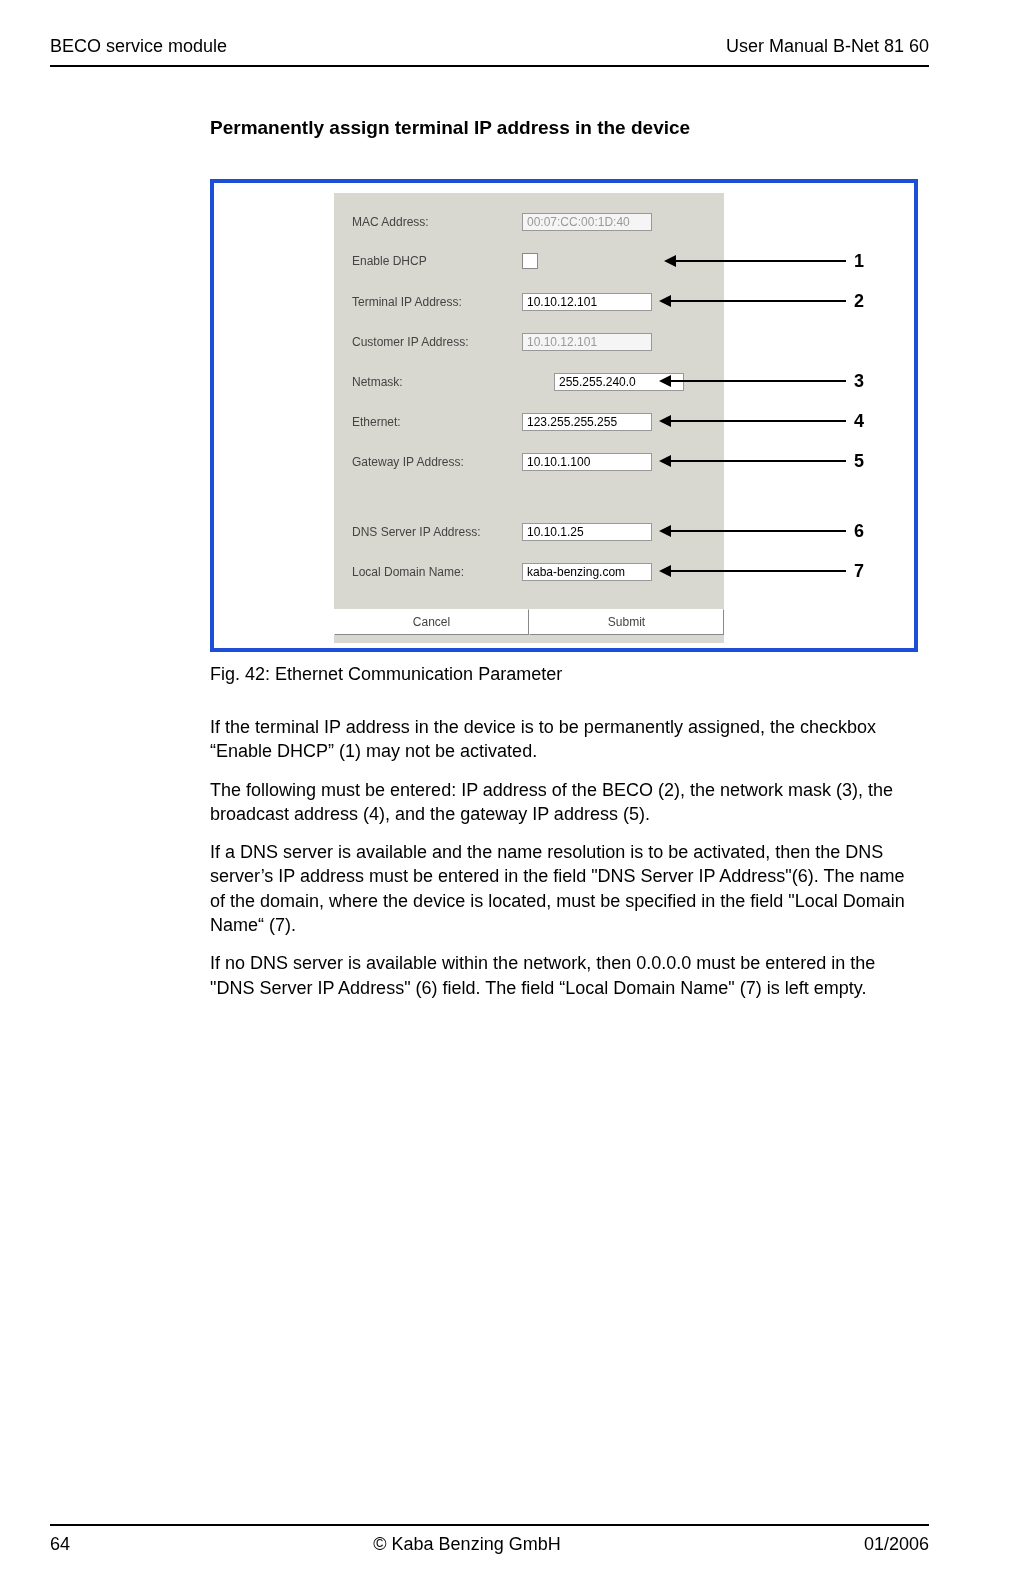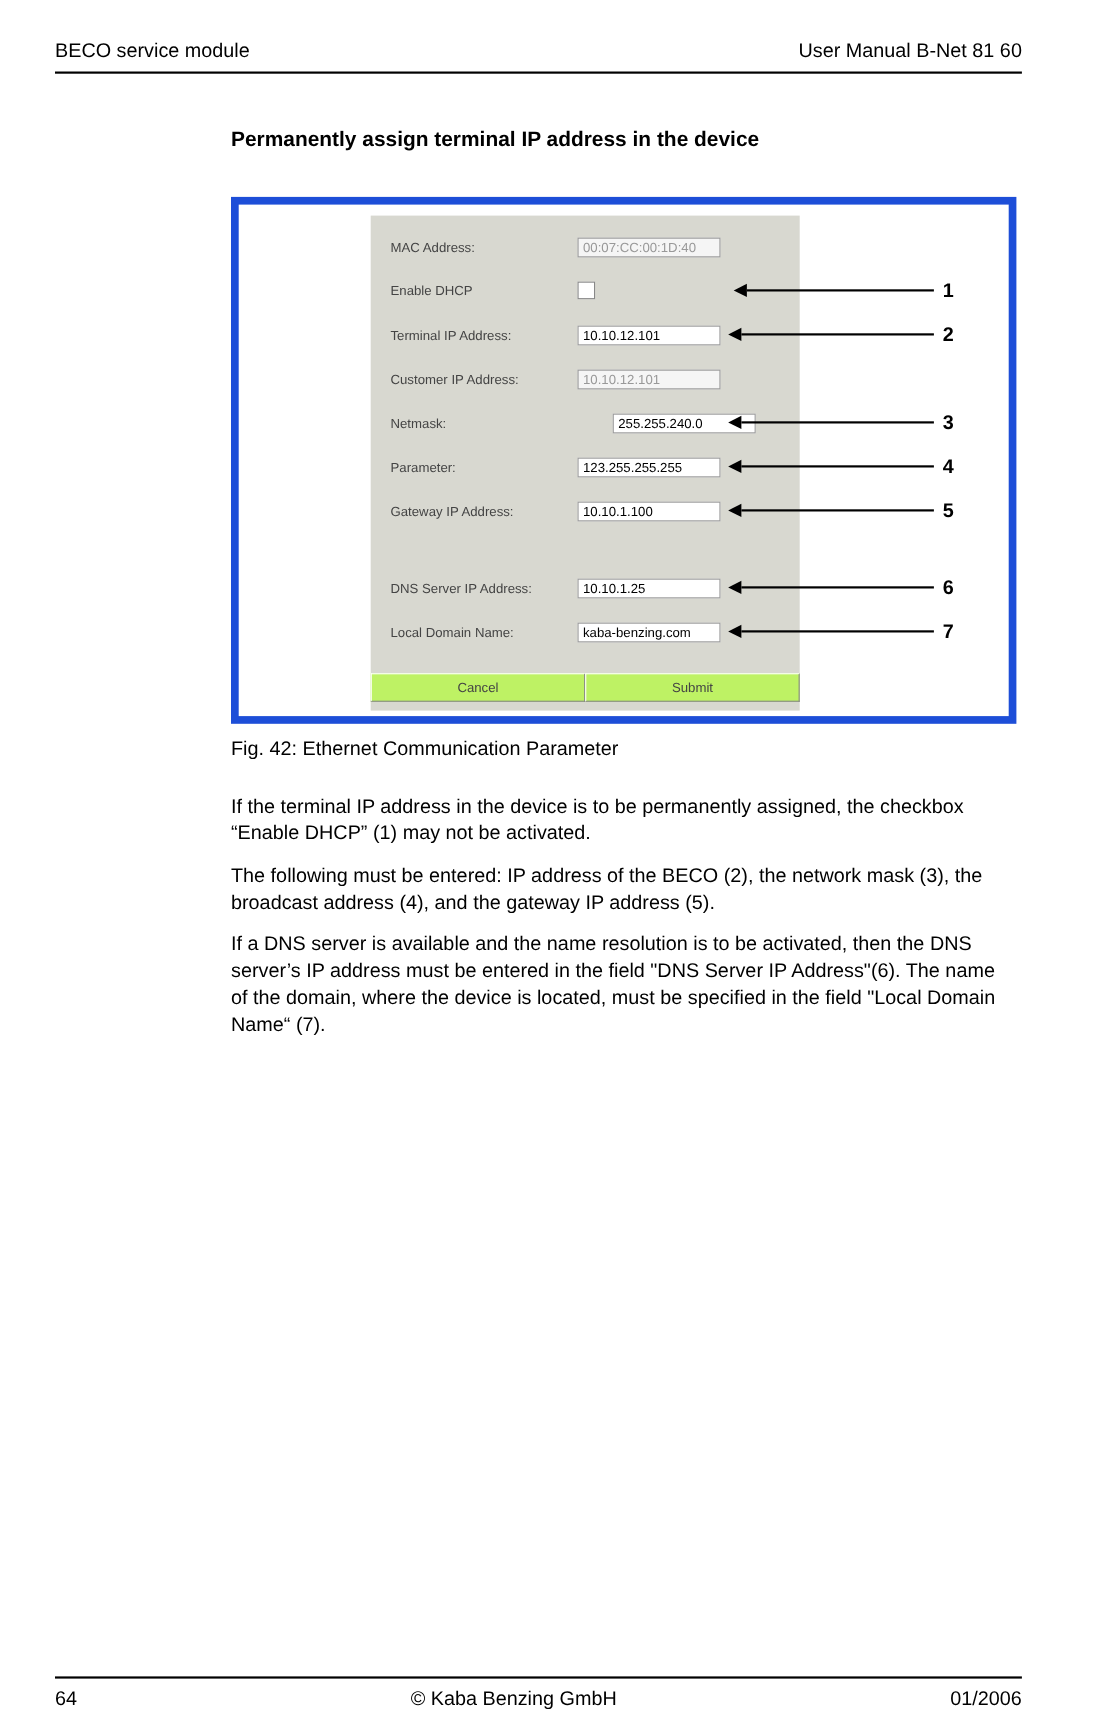--- a/index.html
+++ b/index.html
@@ -31,21 +31,21 @@
   .content {
     margin-left: 160px;
     margin-right: 10px;
   }
   .section-title {
     font-weight: bold;
     font-size: 19px;
     margin-bottom: 40px;
   }
   .figure-box {
-    border: 7px solid #1d4ed8;
+    border: 4px solid #1d4ed8;
     width: 700px;
     height: 465px;
     position: relative;
     background: #fff;
     overflow: hidden;
   }
   .inner-panel {
     position: absolute;
     left: 120px;
     top: 10px;
@@ -98,21 +98,21 @@
   .panel-button {
     flex: 1;
     text-align: center;
     font-size: 12px;
     height: 24px;
     line-height: 24px;
     border-top: 1px solid #fff;
     border-left: 1px solid #fff;
     border-right: 1px solid #888;
     border-bottom: 1px solid #888;
-    background: #bef264;
+    background: #ffffff;
     color: #444;
   }
   .arrow-line {
     background: #000;
     height: 2px;
     position: absolute;
   }
   .arrow-head {
     width: 0;
     height: 0;
@@ -190,21 +190,21 @@
           <span class="form-label">Customer IP Address:</span>
           <input class="form-input gray" readonly="" value="10.10.12.101" style="">
         </div>
 
         <div class="form-row" style="top:180px;gap:32px;">
           <span class="form-label">Netmask:</span>
           <input class="form-input" value="255.255.240.0" style="">
         </div>
 
         <div class="form-row" style="top:220px;">
-          <span class="form-label">Parameter:</span>
+          <span class="form-label">Ethernet:</span>
           <input class="form-input" value="123.255.255.255" style="">
         </div>
 
         <div class="form-row" style="top:260px;">
           <span class="form-label">Gateway IP Address:</span>
           <input class="form-input" value="10.10.1.100" style="">
         </div>
 
         <div class="form-row" style="top:330px;">
           <span class="form-label">DNS Server IP Address:</span>
@@ -257,20 +257,21 @@
         <div class="arrow-line" style="left:457px; top:387px; width:175px;"></div>
         <span class="arrow-num" style="left:640px; top:378px;">7</span>
       </div>
     </div>
 
     <div class="caption">Fig. 42: Ethernet Communication Parameter</div>
 
     <div class="para">If the terminal IP address in the device is to be permanently assigned, the checkbox “Enable DHCP” (1) may not be activated.</div>
     <div class="para">The following must be entered: IP address of the BECO (2), the network mask (3), the broadcast address (4), and the gateway IP address (5).</div>
     <div class="para">If a DNS server is available and the name resolution is to be activated, then the DNS server’s IP address must be entered in the field "DNS Server IP Address"(6). The name of the domain, where the device is located, must be specified in the field "Local Domain Name“ (7).</div>
+    <div class="para">If no DNS server is available within the network, then 0.0.0.0 must be entered in the "DNS Server IP Address" (6) field. The field “Local Domain Name" (7) is left empty.</div>
 
   </div>
 
   <div class="footer">
     <hr class="hr-bottom">
     <div class="footer-row">
       <span>64</span>
       <span>© Kaba Benzing GmbH</span>
       <span>01/2006</span>
     </div>

